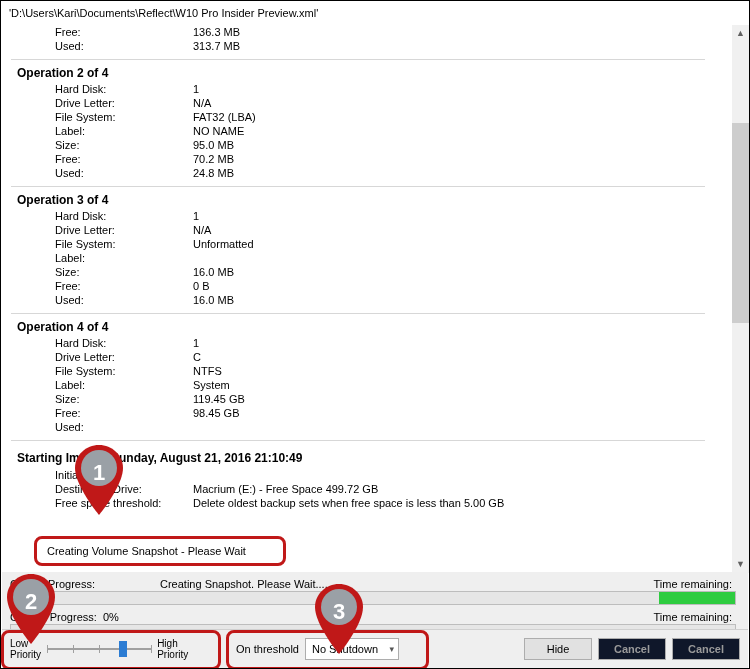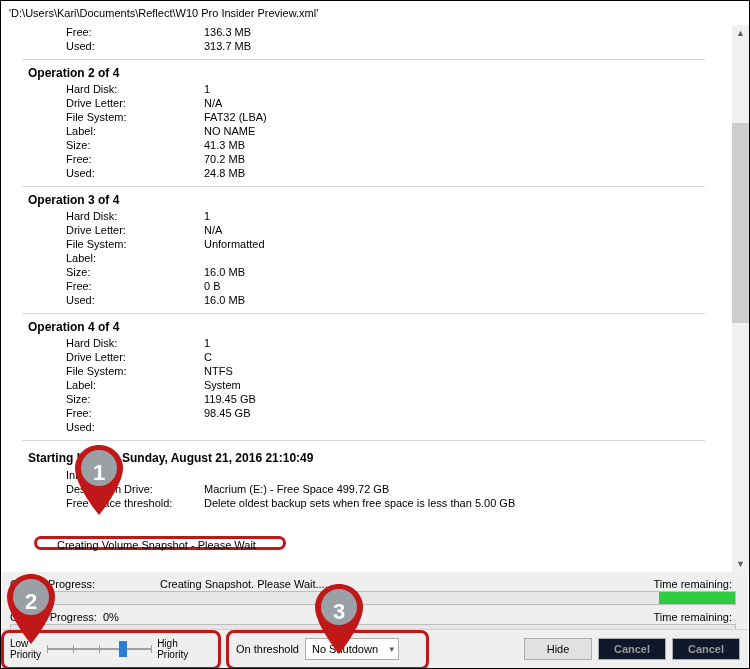--- a/index.html
+++ b/index.html
@@ -16,21 +16,21 @@
   }
   .title {
     padding: 6px 8px 6px 8px;
     font-size: 11px;
   }
   .scroll-area {
     position: relative;
     width: 100%;
     height: 548px;
     overflow: hidden;
-    padding-left: 21px;
+    padding-left: 10px;
   }
   .scroll-content {
     width: calc(100% - 22px);
   }
   .scrollbar-track {
     position: absolute;
     right: 0;
     top: 0;
     width: 17px;
     height: 100%;
@@ -70,22 +70,22 @@
     font-weight: bold;
     font-size: 12px;
     padding: 8px 0 3px 6px;
   }
   .red-box {
     border: 3px solid #c01818;
     border-radius: 8px;
     position: absolute;
   }
   .snap-box {
-    left: 33px; top: 535px; width: 252px; height: 14px;
-    display: flex; padding-left: 20px;
+    left: 33px; top: 535px; width: 252px; height: 30px;
+    display: flex; align-items: center; padding-left: 10px;
     font-size: 11px; color: #000;
   }
   .prio-box { left: 0; top: 629px; width: 220px; height: 40px; }
   .comp-box { left: 225px; top: 629px; width: 203px; height: 40px; }
   .marker {
     position: absolute;
     width: 48px;
     height: 70px;
   }
   .marker svg { width: 48px; height: 70px; }
@@ -174,21 +174,21 @@
         <div class="kv-row">
           <div class="kv-label">File System:</div>
           <div class="kv-val">FAT32 (LBA)</div>
         </div>
         <div class="kv-row">
           <div class="kv-label">Label:</div>
           <div class="kv-val">NO NAME</div>
         </div>
         <div class="kv-row">
           <div class="kv-label">Size:</div>
-          <div class="kv-val">41.3 MB</div>
+          <div class="kv-val">95.0 MB</div>
         </div>
         <div class="kv-row">
           <div class="kv-label">Free:</div>
           <div class="kv-val">70.2 MB</div>
         </div>
         <div class="kv-row">
           <div class="kv-label">Used:</div>
           <div class="kv-val">24.8 MB</div>
         </div>
         <div class="hr"></div>

